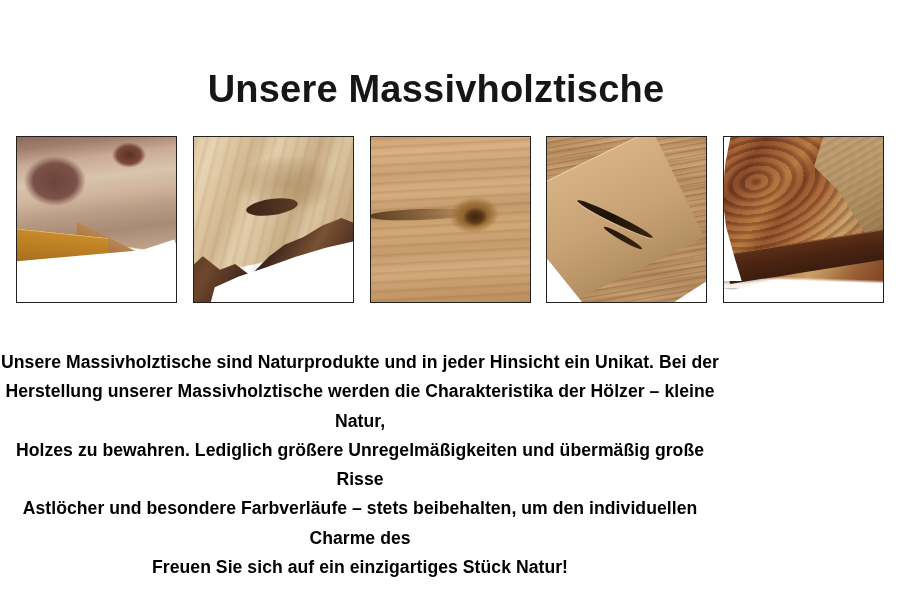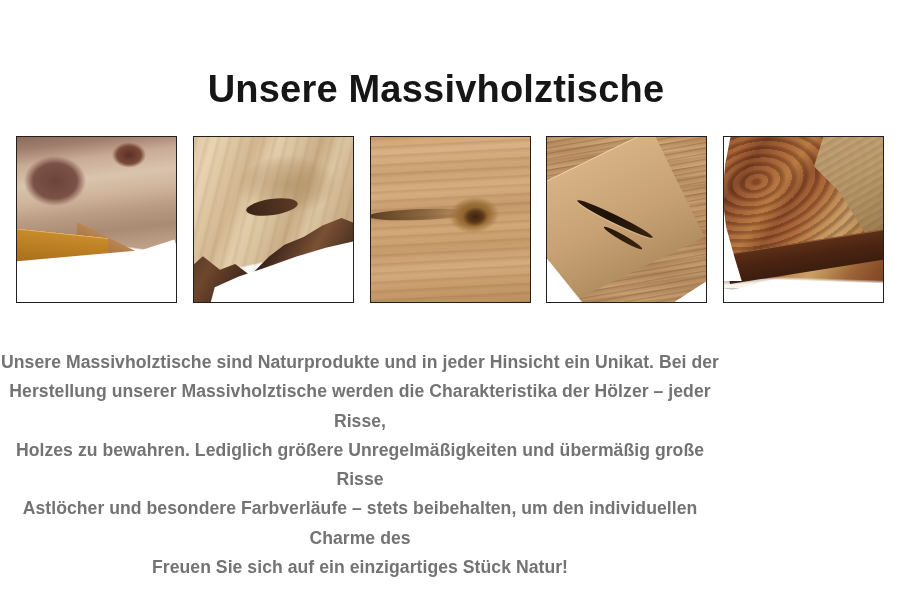--- a/index.html
+++ b/index.html
@@ -343,21 +343,21 @@
   
   .body-copy {
     position: absolute;
     top: 348px;
     left: 0;
     width: 720px;
     text-align: center;
     font-size: 17.6px;
     font-weight: 700;
     line-height: 29.3px;
-    color: #737373;
+    color: #000000;
     letter-spacing: 0.05px;
   }
   .body-copy p {
     margin: 0;
   }
 </style>
 </head>
 <body>
 
 <div class="page">
@@ -414,19 +414,19 @@
         <div class="edge"></div>
         <div class="leftcurve"></div>
         <div class="whitebot"></div>
       </div>
     </div>
 
   </div>
 
   <div class="body-copy">
     <p>Unsere Massivholztische sind Naturprodukte und in jeder Hinsicht ein Unikat. Bei der</p>
-    <p>Herstellung unserer Massivholztische werden die Charakteristika der Hölzer – jeder Risse,</p>
+    <p>Herstellung unserer Massivholztische werden die Charakteristika der Hölzer – kleine Natur,</p>
     <p>Holzes zu bewahren. Lediglich größere Unregelmäßigkeiten und übermäßig große Risse</p>
     <p>Astlöcher und besondere Farbverläufe – stets beibehalten, um den individuellen Charme des</p>
     <p>Freuen Sie sich auf ein einzigartiges Stück Natur!</p>
   </div>
 
 </div>
 
 </body></html>

